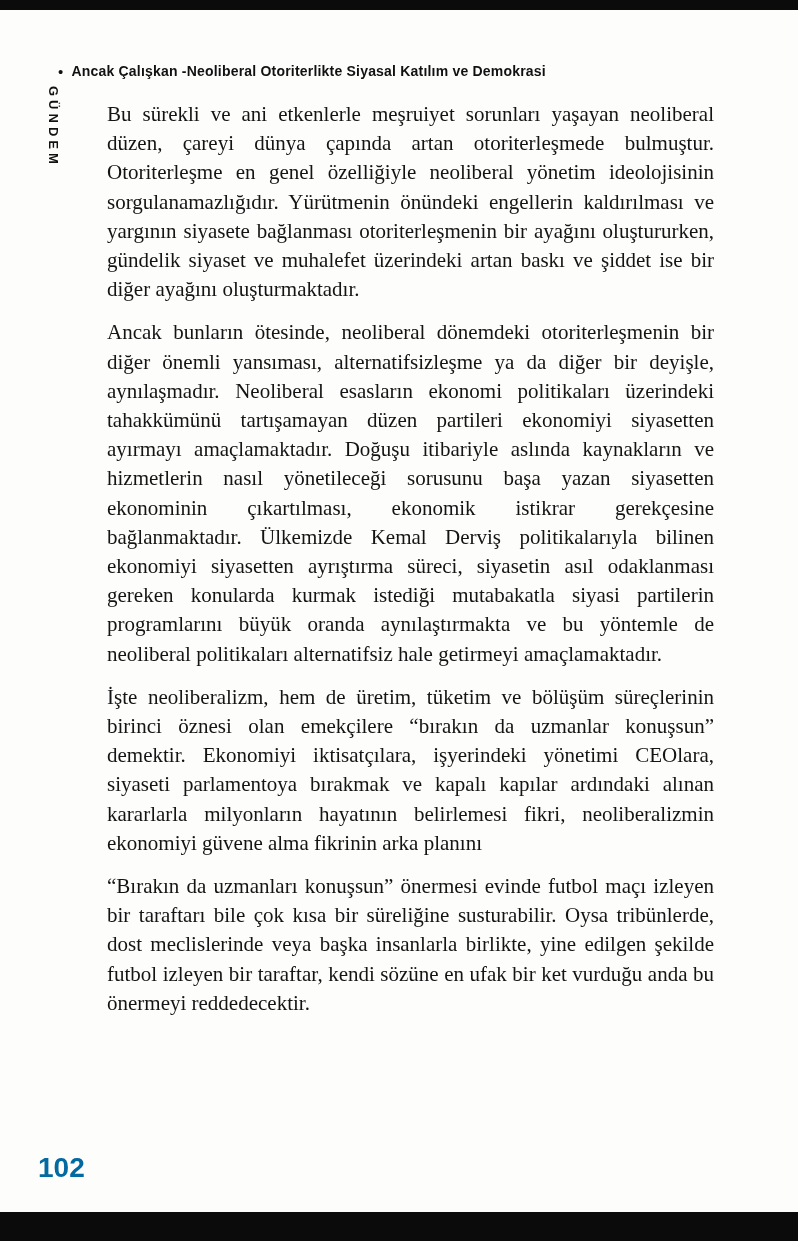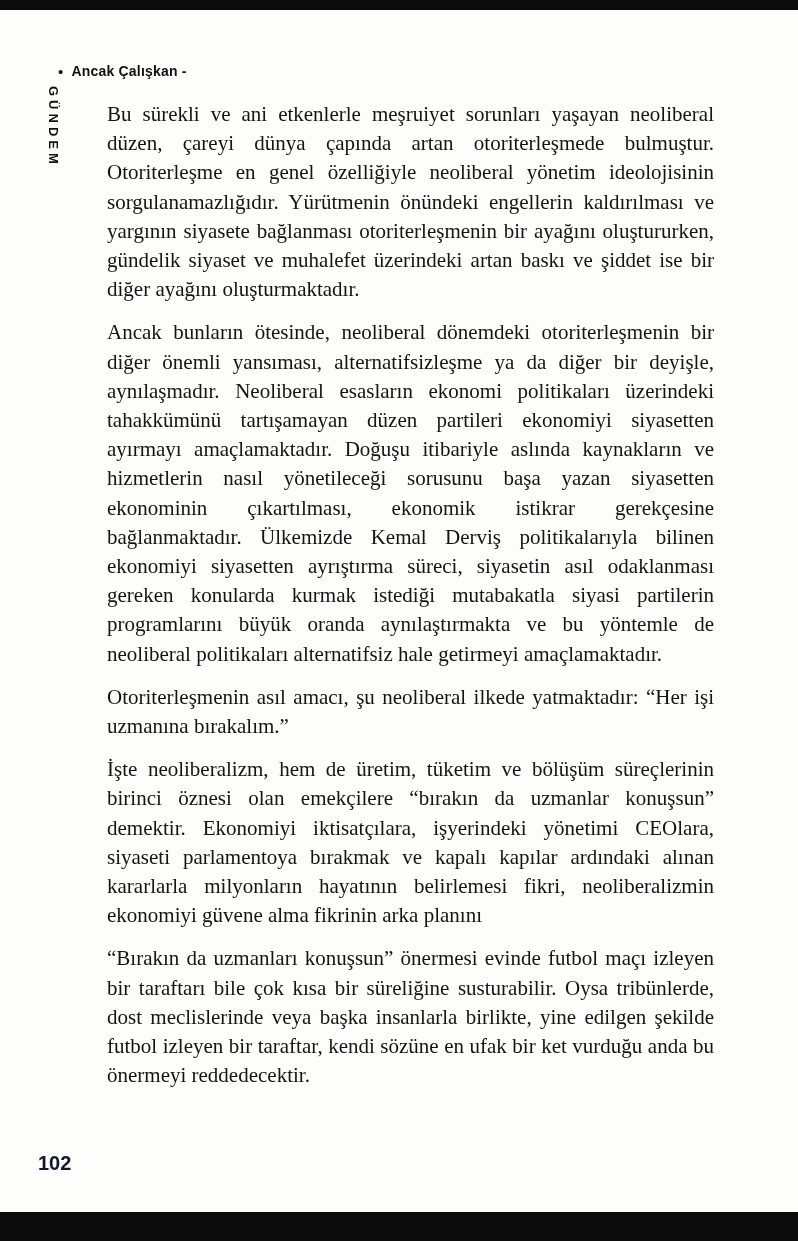--- a/index.html
+++ b/index.html
@@ -73,39 +73,39 @@
   main.body-text p {
     margin: 0 0 14px 0;
   }
 
   .page-number {
     position: absolute;
     left: 38px;
     top: 1152px;
     font-family: "Liberation Sans", sans-serif;
     font-weight: 800;
-    font-size: 20px;
-    color: #0f172a;
+    font-size: 28px;
+    color: #0369a1;
   }
 </style>
 </head>
 <body>
 
 <div class="bar top"></div>
 
 <header class="running-head">
   <span class="bullet">•</span>
   <span class="author">Ancak Çalışkan - </span>
+  <span class="title">Neoliberal Otoriterlikte Siyasal Katılım ve Demokrasi</span>
 </header>
 
 <div class="vertical-label">GÜNDEM</div>
 
 <main class="body-text">
   <p>Bu sürekli ve ani etkenlerle meşruiyet sorunları yaşayan neoliberal düzen, çareyi dünya çapında artan otoriterleşmede bulmuştur. Otoriterleşme en genel özelliğiyle neoliberal yönetim ideolojisinin sorgulanamazlığıdır. Yürütmenin önündeki engellerin kaldırılması ve yargının siyasete bağlanması otoriterleşmenin bir ayağını oluştururken, gündelik siyaset ve muhalefet üzerindeki artan baskı ve şiddet ise bir diğer ayağını oluşturmaktadır.</p>
   <p>Ancak bunların ötesinde, neoliberal dönemdeki otoriterleşmenin bir diğer önemli yansıması, alternatifsizleşme ya da diğer bir deyişle, aynılaşmadır. Neoliberal esasların ekonomi politikaları üzerindeki tahakkümünü tartışamayan düzen partileri ekonomiyi siyasetten ayırmayı amaçlamaktadır. Doğuşu itibariyle aslında kaynakların ve hizmetlerin nasıl yönetileceği sorusunu başa yazan siyasetten ekonominin çıkartılması, ekonomik istikrar gerekçesine bağlanmaktadır. Ülkemizde Kemal Derviş politikalarıyla bilinen ekonomiyi siyasetten ayrıştırma süreci, siyasetin asıl odaklanması gereken konularda kurmak istediği mutabakatla siyasi partilerin programlarını büyük oranda aynılaştırmakta ve bu yöntemle de neoliberal politikaları alternatifsiz hale getirmeyi amaçlamaktadır.</p>
-  <p>Otoriterleşmenin asıl amacı, şu neoliberal ilkede yatmaktadır: “Her işi uzmanına bırakalım.”</p>
   <p>İşte neoliberalizm, hem de üretim, tüketim ve bölüşüm süreçlerinin birinci öznesi olan emekçilere “bırakın da uzmanlar konuşsun” demektir. Ekonomiyi iktisatçılara, işyerindeki yönetimi CEOlara, siyaseti parlamentoya bırakmak ve kapalı kapılar ardındaki alınan kararlarla milyonların hayatının belirlemesi fikri, neoliberalizmin ekonomiyi güvene alma fikrinin arka planını</p>
   <p>“Bırakın da uzmanları konuşsun” önermesi evinde futbol maçı izleyen bir taraftarı bile çok kısa bir süreliğine susturabilir. Oysa tribünlerde, dost meclislerinde veya başka insanlarla birlikte, yine edilgen şekilde futbol izleyen bir taraftar, kendi sözüne en ufak bir ket vurduğu anda bu önermeyi reddedecektir.</p>
 </main>
 
 <div class="page-number">102</div>
 
 <div class="bar bottom"></div>
 
 </body></html>

